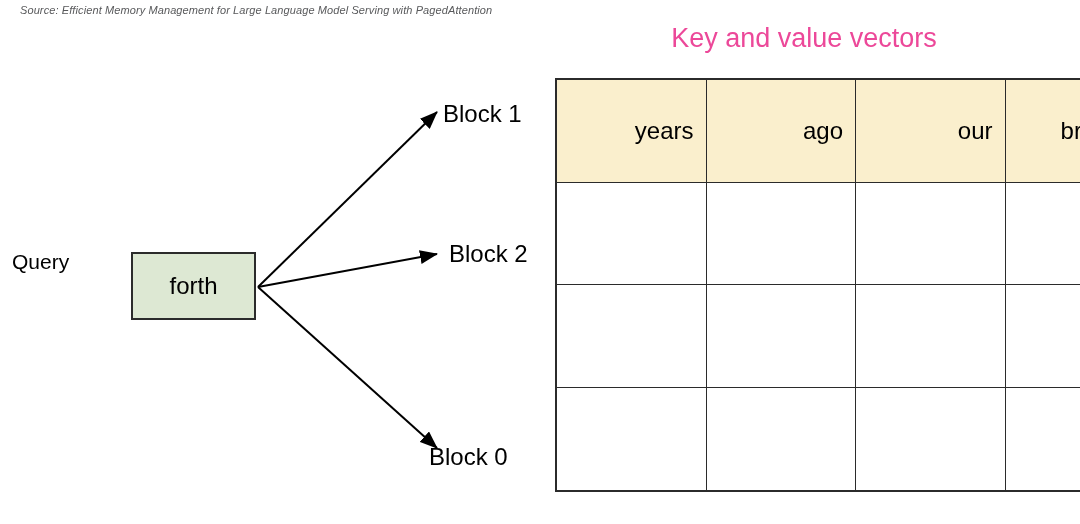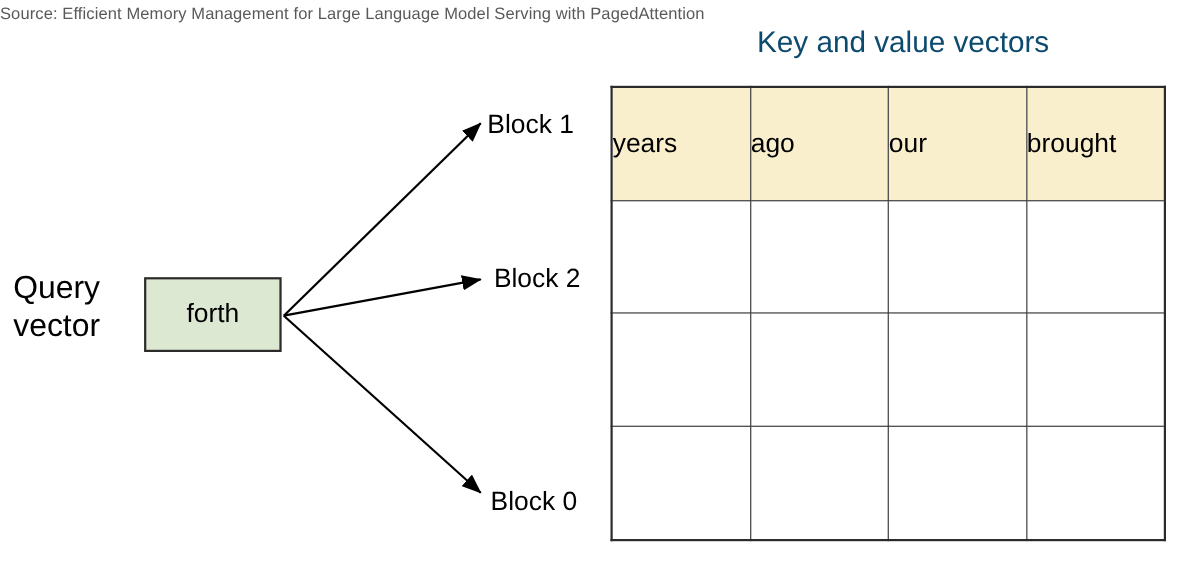--- a/index.html
+++ b/index.html
@@ -11,45 +11,46 @@
     width: 1080px;
     height: 524px;
     position: relative;
     overflow: hidden;
     font-family: "Liberation Sans", sans-serif;
     color: #000000;
   }
 
   #source-note {
     position: absolute;
-    left: 0;
+    left: 20px;
     top: 4px;
-    font-size: 15px;
+    font-size: 11px;
     color: #58595b;
     letter-spacing: 0.1px;
     white-space: nowrap;
+    font-style: italic;
   }
 
   #kv-title {
     position: absolute;
-    left: 571px;
+    left: 554px;
     top: 23px;
     width: 500px;
     text-align: center;
     font-size: 27px;
-    color: #0c4a6e;
+    color: #ec4899;
     white-space: nowrap;
   }
 
   #query-label {
     position: absolute;
     left: 12px;
     top: 245px;
     width: 118px;
-    font-size: 29px;
+    font-size: 21px;
     line-height: 34px;
     color: #000000;
   }
 
   #query-box {
     position: absolute;
     left: 131px;
     top: 252px;
     width: 125px;
     height: 68px;
@@ -73,61 +74,60 @@
   }
 
   .block-label {
     position: absolute;
     font-size: 24px;
     color: #000000;
     white-space: nowrap;
     text-align: left;
     width: 100px;
   }
-  #block-label-0 { left: 446px; top: 443px; }
+  #block-label-0 { left: 429px; top: 443px; }
   #block-label-1 { left: 443px; top: 100px; }
   #block-label-2 { left: 449px; top: 240px; }
 
   #kv-table {
     position: absolute;
     left: 555px;
     top: 78px;
     width: 498px;
     height: 414px;
     border-collapse: collapse;
     table-layout: fixed;
     border: 2px solid #2b2b2b;
     box-sizing: border-box;
   }
   #kv-table td {
     border: 1px solid #2b2b2b;
     width: 124.5px;
     height: 69px;
-    text-align: left;
+    text-align: right;
     vertical-align: middle;
     font-size: 24px;
     color: #000000;
     background: #ffffff;
-    padding: 0;
+    padding: 12px;
     overflow: hidden;
   }
   #kv-table td.filled {
     background: #faefcd;
   }
 </style>
 </head>
 <body>
 
 <div id="source-note">Source: Efficient Memory Management for Large Language Model Serving with PagedAttention</div>
 
 <div id="kv-title">Key and value vectors</div>
 
 <div id="query-label">
   <div>Query</div>
-  <div>vector</div>
 </div>
 
 <div id="query-box">
   <span>forth</span>
 </div>
 
 <svg id="arrow-layer" viewBox="0 0 1080 524" xmlns="http://www.w3.org/2000/svg">
   <defs>
     <marker id="arrowhead" markerWidth="9" markerHeight="7" refX="8.5" refY="3.5" orient="auto" markerUnits="strokeWidth">
       <polygon points="0 0, 9 3.5, 0 7" fill="#000000"></polygon>

